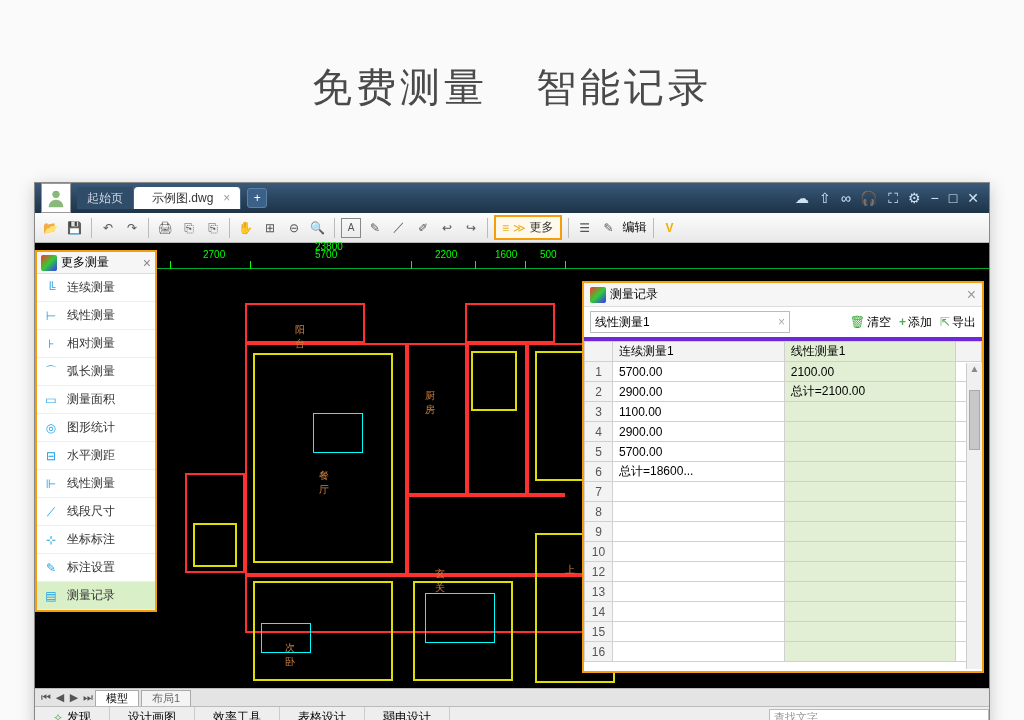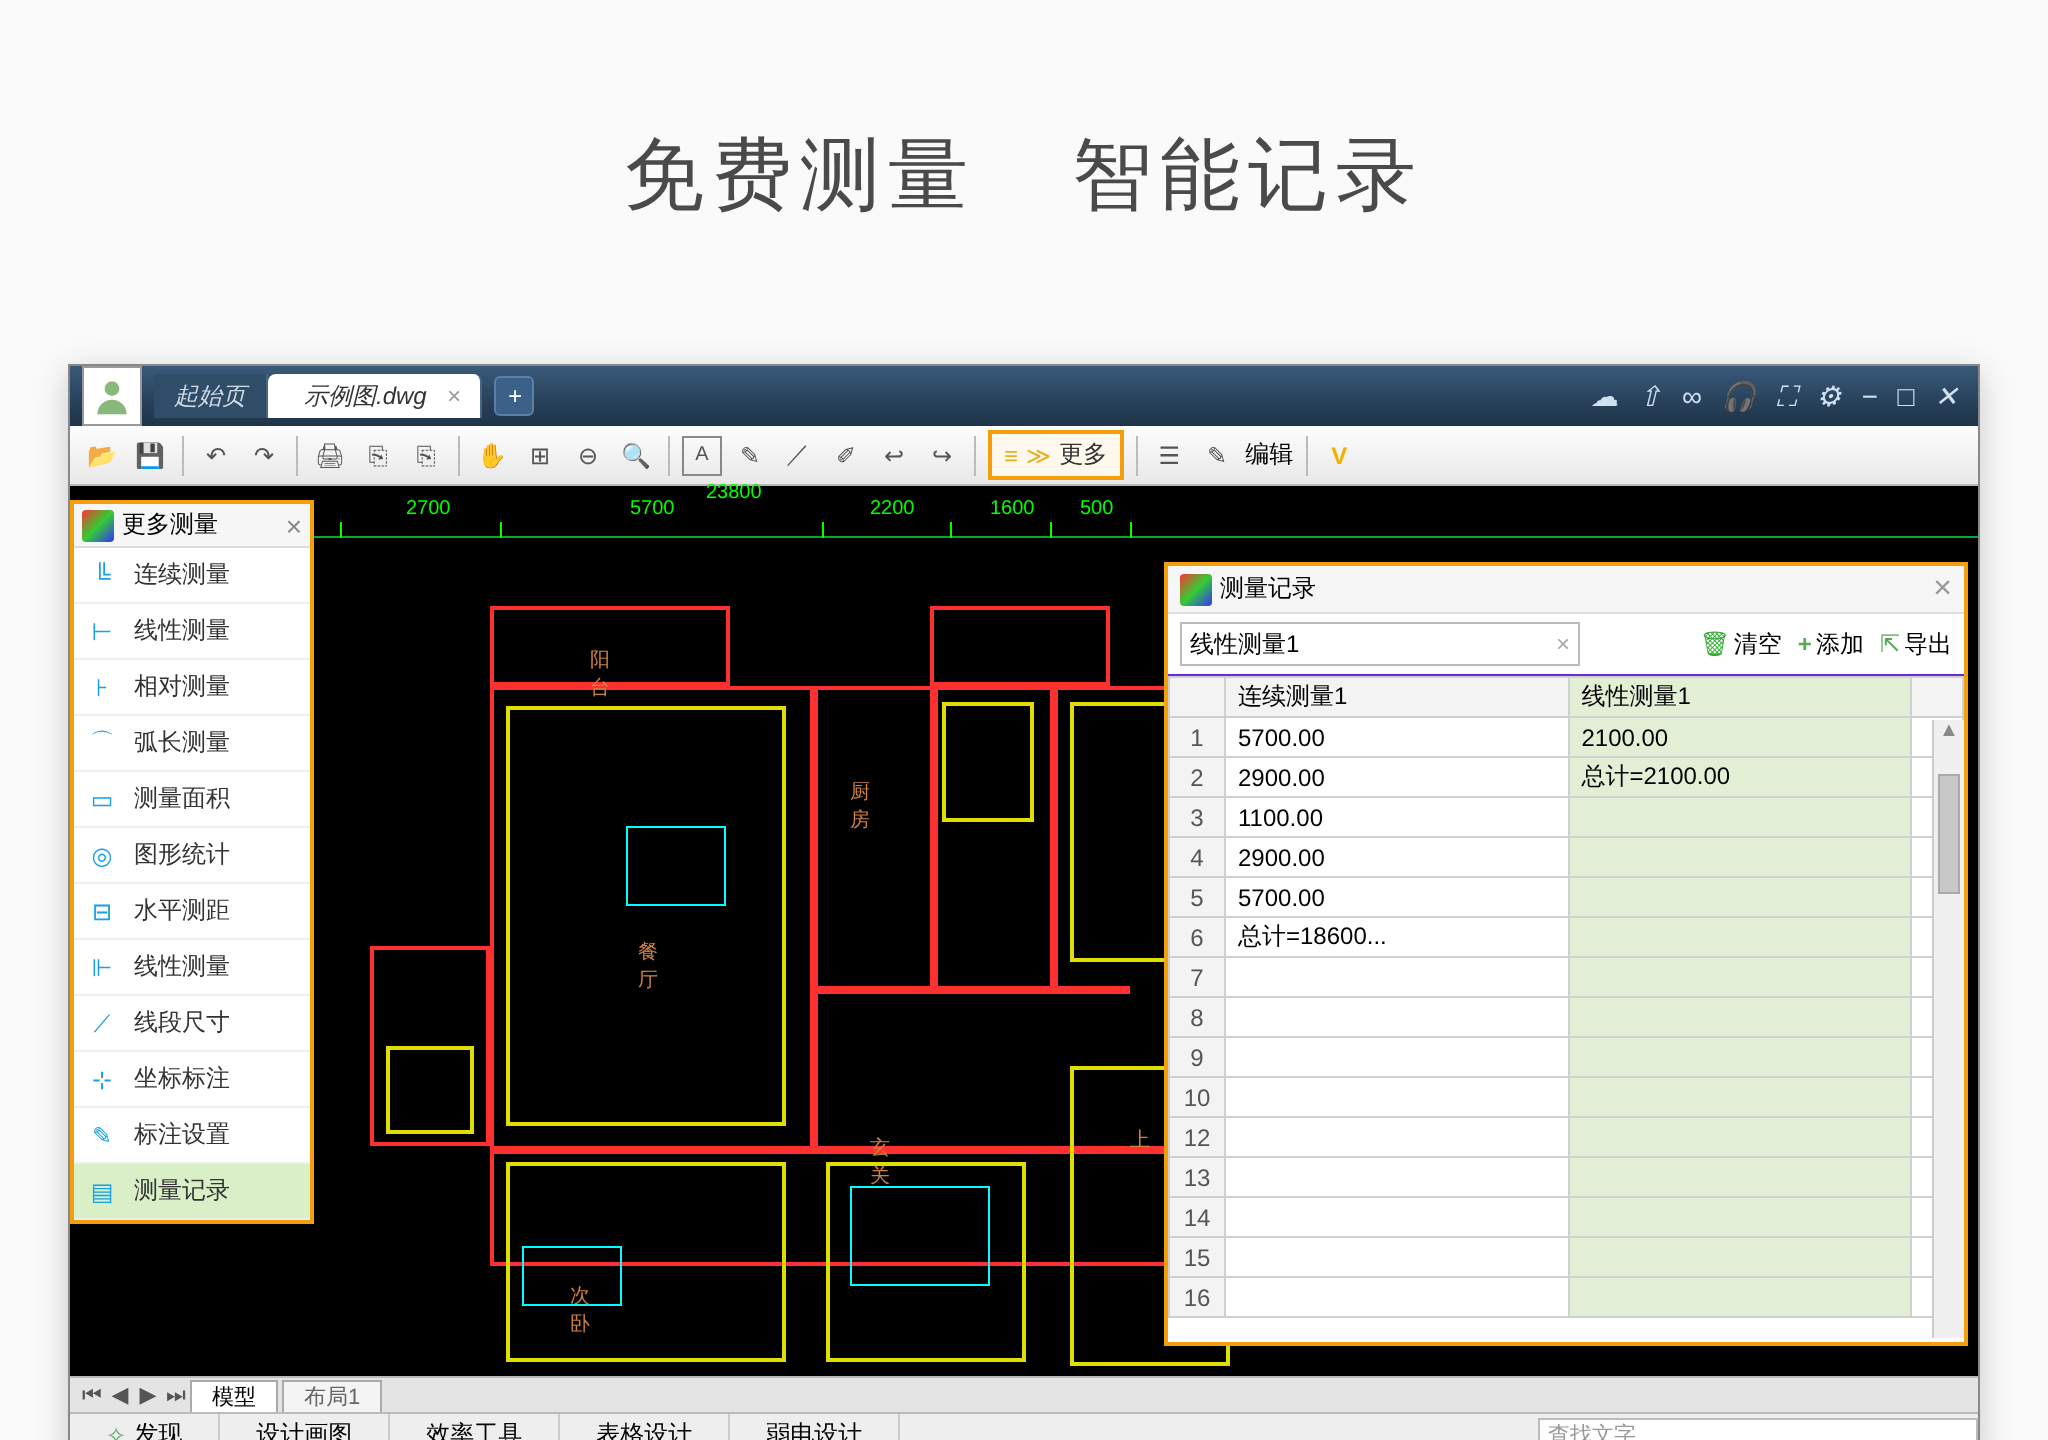--- a/index.html
+++ b/index.html
@@ -1,20 +1,20 @@
 <!DOCTYPE html>
 <html><head>
 <meta charset="utf-8">
 <style>
 * { margin: 0; padding: 0; box-sizing: border-box; font-family: "Microsoft YaHei", sans-serif; }
 body { background: #fafafa; width: 1024px; height: 720px; overflow: hidden; }
 .hero { text-align: center; font-size: 40px; color: #4a4a4a; padding: 60px 0 40px; letter-spacing: 4px; font-weight: 300; }
 .hero span { margin: 0 24px; }
 .app { position: absolute; left: 34px; top: 182px; width: 956px; border: 1px solid #888; background: #fff; box-shadow: 0 4px 16px rgba(0,0,0,0.2); }
-.titlebar { height: 30px; background: linear-gradient(#3a5a7a,#2a4560 50%,#1e3448); display: flex; align-items: center; color: #fff; font-size: 12px; font-style: italic; }
+.titlebar { height: 30px; background: linear-gradient(#3a5a7a,#2a4560 50%,#1e3448); display: flex; align-items: center; color: #fff; font-size: 12px; }
 .avatar { width: 30px; height: 30px; background: #fff; margin: 0 6px; border: 1px solid #999; display: flex; align-items: center; justify-content: center; }
 .avatar svg { width: 22px; height: 22px; }
 .tab { height: 22px; padding: 0 10px; display: flex; align-items: center; font-size: 12px; color: #cfd8e4; border-right: 1px solid #4a6580; background: #2f4c68; }
 .tab.active { background: #fff; color: #333; border-top-left-radius: 4px; border-top-right-radius: 4px; padding-left: 18px; }
 .tab .close { margin-left: 10px; color: #999; cursor: pointer; }
 .tabplus { width: 20px; height: 20px; background: #3c6188; color: #fff; border: 1px solid #5a80a8; border-radius: 3px; display: flex; align-items: center; justify-content: center; margin-left: 6px; font-size: 12px; cursor: pointer; }
 .title-icons { margin-left: auto; display: flex; gap: 10px; padding-right: 10px; color: #cfe2f2; font-size: 14px; }
 .title-icons span { cursor: pointer; }
 .toolbar { height: 30px; background: linear-gradient(#fdfdfd,#e8e8e8); border-bottom: 1px solid #b8b8b8; display: flex; align-items: center; padding: 0 6px; gap: 4px; font-size: 12px; }
 .tbtn { width: 20px; height: 20px; display: flex; align-items: center; justify-content: center; color: #555; cursor: pointer; }
@@ -37,21 +37,21 @@
 .side-item.active { background: #d8efc8; }
 .side-item .micon { width: 16px; height: 16px; color: #18a0e8; display: flex; align-items: center; justify-content: center; }
 .rec-panel { position: absolute; right: 5px; top: 38px; width: 402px; height: 392px; background: #fff; border: 2px solid #f59e0b; }
 .rec-header { height: 24px; display: flex; align-items: center; padding: 0 6px; font-size: 12px; border-bottom: 1px solid #ddd; background: #f6f6f6; }
 .rec-header .hicon { width: 16px; height: 16px; margin-right: 4px; background: linear-gradient(135deg,#f33,#3c3,#33f); border-radius: 2px; }
 .rec-header .x { margin-left: auto; color: #999; cursor: pointer; font-size: 16px; }
 .rec-tools { height: 30px; display: flex; align-items: center; padding: 0 6px; gap: 8px; }
 .rec-input { flex: 0 0 200px; height: 22px; border: 1px solid #bbb; padding: 0 4px; font-size: 12px; display: flex; align-items: center; }
 .rec-input .xx { margin-left: auto; color: #aaa; cursor: pointer; }
 .rec-btn { font-size: 12px; display: flex; align-items: center; gap: 2px; cursor: pointer; }
-.rec-table { border-top: 1px solid #6d28d9; height: 332px; overflow: hidden; position: relative; }
+.rec-table { border-top: 4px solid #6d28d9; height: 332px; overflow: hidden; position: relative; }
 .rec-table table { border-collapse: collapse; width: 100%; font-size: 12px; }
 .rec-table th, .rec-table td { border: 1px solid #d0d0d0; height: 20px; padding: 0 6px; text-align: left; font-weight: normal; }
 .rec-table th { background: #f3f3f3; }
 .rec-table td.rownum { background: #f3f3f3; width: 28px; text-align: center; color: #555; }
 .rec-table td.col2 { background: #e3efd5; }
 .scrollbar-v { position: absolute; right: 0; top: 22px; width: 16px; bottom: 0; background: #f0f0f0; border-left: 1px solid #ccc; }
 .scrollbar-v .thumb { background: #c8c8c8; border: 1px solid #aaa; height: 60px; margin: 16px 2px; }
 .statusbar { height: 22px; background: #eee; border-top: 1px solid #bbb; display: flex; align-items: center; font-size: 12px; }
 .layout-tabs { height: 18px; background: #e4e4e4; border-top: 1px solid #bbb; display: flex; align-items: center; font-size: 11px; padding-left: 4px; }
 .lt-arrow { width: 14px; text-align: center; color: #555; cursor: pointer; }
@@ -129,21 +129,21 @@
     <span class="tbtn">☰</span>
     <span class="tbtn">✎</span>
     <span style="font-size:12px;font-family:Liberation Serif, serif;">编辑</span>
     <span class="tsep"></span>
     <span class="tbtn" style="color:#f0b000;font-weight:bold;">V</span>
   </div>
   <div class="more-tip" style="left:483px; top:62px;">更多测量</div>
 
   <div class="canvas-area">
     <div class="ruler-top">
-      <div class="dim" style="left:280px; top:-2px; color:#0f0;margin-left:38px;">23800</div>
+      <div class="dim" style="left:280px; top:-2px; color:#0f0;">23800</div>
       <div class="dim" style="left:168px;">2700</div>
       <div class="dim" style="left:280px;">5700</div>
       <div class="dim" style="left:400px;">2200</div>
       <div class="dim" style="left:460px;">1600</div>
       <div class="dim" style="left:505px;">500</div>
       <div class="tick" style="left:135px;"></div>
       <div class="tick" style="left:215px;"></div>
       <div class="tick" style="left:376px;"></div>
       <div class="tick" style="left:440px;"></div>
       <div class="tick" style="left:490px;"></div>

